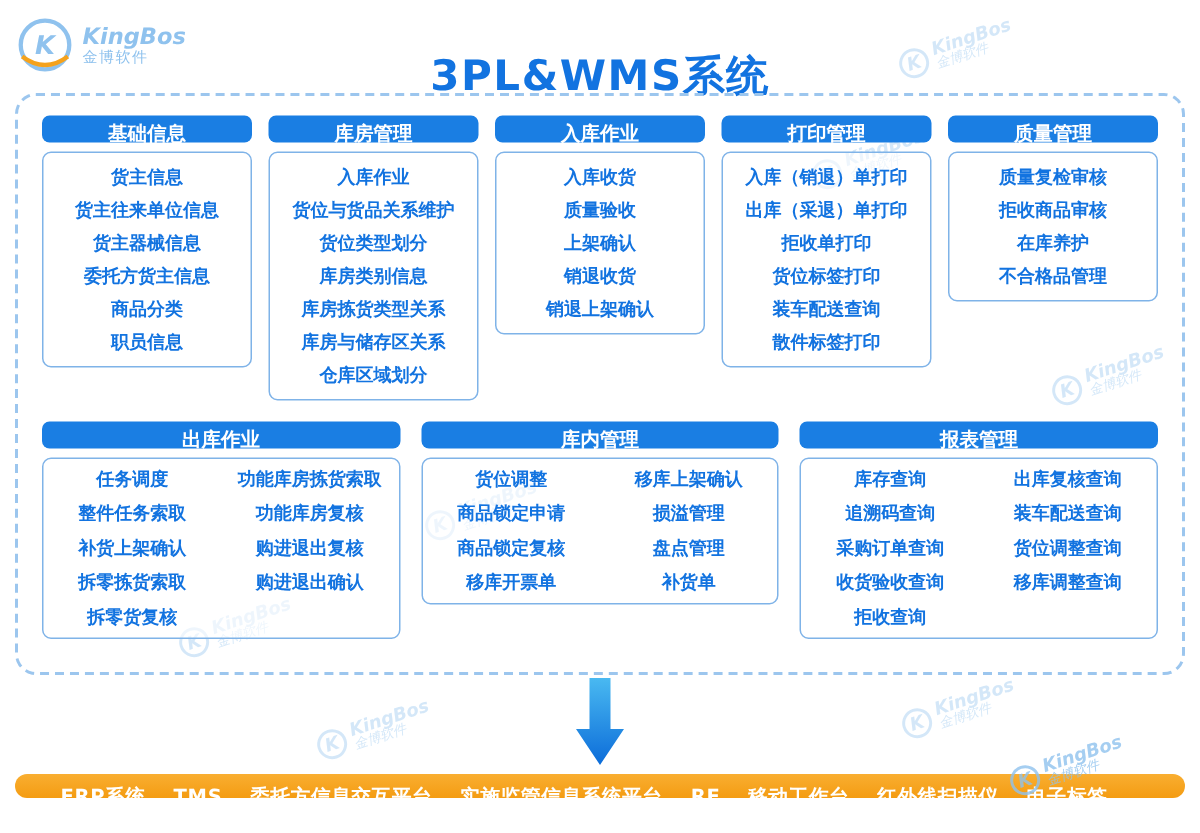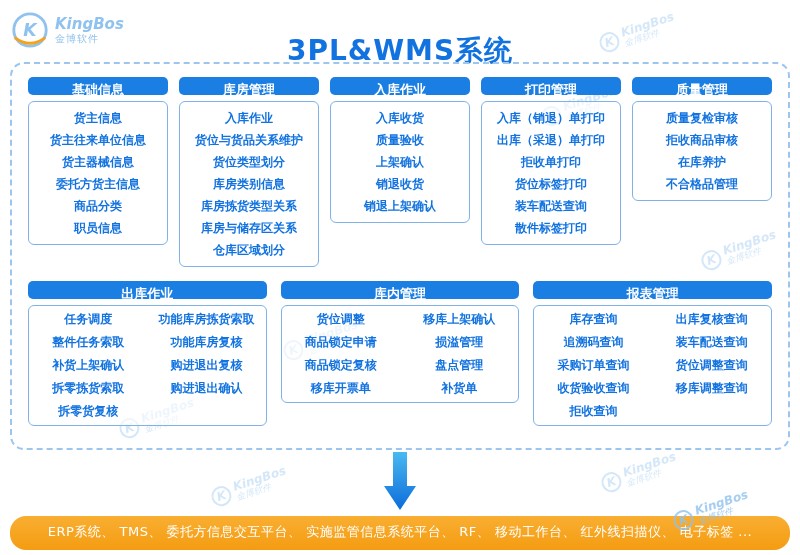--- a/index.html
+++ b/index.html
@@ -26,22 +26,22 @@
   .card-body { margin-top:6px; border:1px solid var(--border-blue,#7fb3e8); border-radius:6px;
                padding:5px 2px; background:rgba(255,255,255,.6); }
   .item { color:var(--primary-blue,#1a7ee3); font-size:12px; font-weight:bold; text-align:center;
           line-height:22px; white-space:nowrap; overflow:hidden; }
   .row2 .item { line-height:23px; }
   .two-col { display:flex; padding:2px 0; }
   .col { flex:1; min-width:0; }
 
   .arrow { position:absolute; left:384px; top:452px; width:32px; height:58px; z-index:2; }
 
-  .footer-bar { position:absolute; left:10px; top:516px; width:780px; height:34px; border-radius:16px;
-                background:linear-gradient(180deg,#f9ae31,#f49c12); color:#fff; font-size:13px; font-weight:normal;
+  .footer-bar { position:absolute; left:10px; top:516px; width:780px; height:16px; border-radius:16px;
+                background:linear-gradient(180deg,#f9ae31,#f49c12); color:#fff; font-size:13px; font-weight:bold;
                 text-align:center; line-height:32px; letter-spacing:.5px; z-index:2; }
 
   .wm { position:absolute; display:flex; align-items:center; gap:4px; transform:rotate(-18deg);
         opacity:.38; pointer-events:none; z-index:1; }
   .wm-k { width:20px; height:20px; border:2px solid #8fc2ee; border-radius:50%; color:#8fc2ee;
           font-size:12px; font-weight:bold; font-style:italic; text-align:center; line-height:16px; flex:none; }
   .wm-text { display:flex; flex-direction:column; line-height:1.05; }
   .wm-brand { color:#8fc2ee; font-weight:bold; font-style:italic; font-size:12px; }
   .wm-sub { color:#8fc2ee; font-size:9px; }
   .wm.strong { opacity:.8; z-index:3; }

